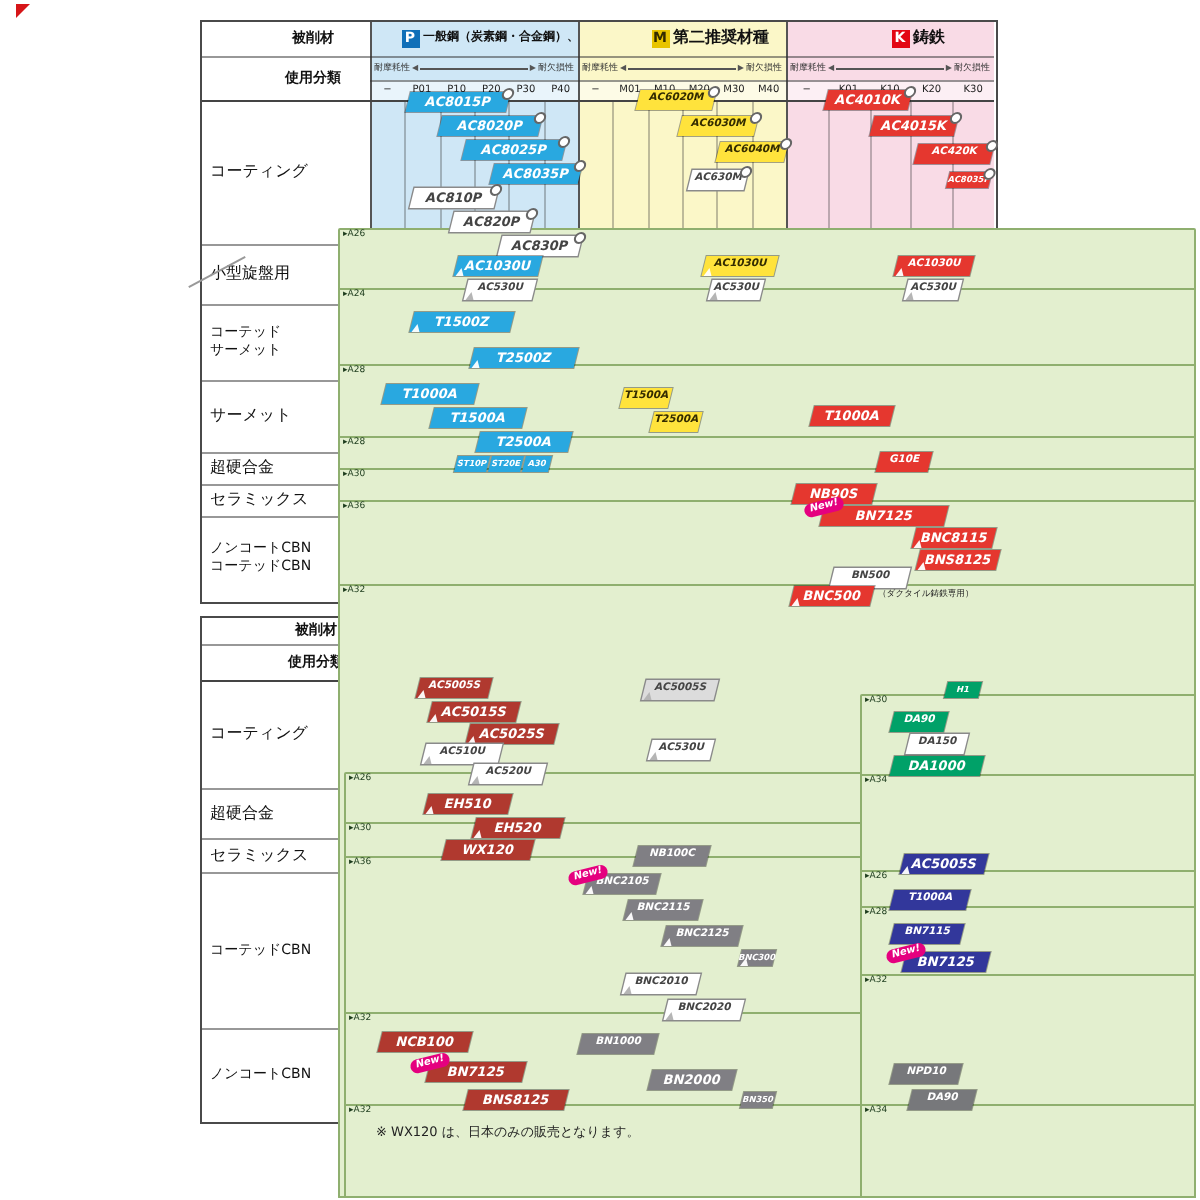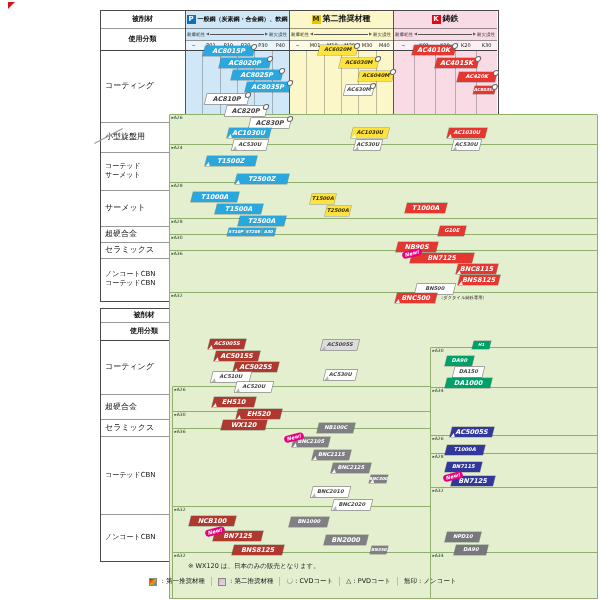--- a/index.html
+++ b/index.html
@@ -18,21 +18,21 @@
   .mark-c{position:absolute;top:-2px;right:-2px;width:4px;height:4px;border-radius:50%;
           background:#fff;border:.5px solid #666;z-index:6;}
   .mark-p{position:absolute;left:1px;bottom:.5px;width:0;height:0;z-index:6;
           border-left:2.5px solid transparent;border-right:2.5px solid transparent;}
   .badge{position:absolute;background:#e5007f;color:#fff;font-style:italic;font-weight:bold;
          font-size:5px;border-radius:5px;padding:1px 3px;transform:rotate(-14deg);z-index:8;line-height:1;}
   .tag{position:absolute;right:2px;bottom:1px;background:#e3efcf;border:.5px solid #8faf6f;
        color:#1c3b1c;font-size:4.5px;line-height:1.2;padding:0 1.5px;border-radius:1px;white-space:nowrap;z-index:4;}
   .tick{position:absolute;display:flex;align-items:center;justify-content:center;color:#222;line-height:1;}
   .rowlab{position:absolute;display:flex;align-items:center;color:#111;line-height:1.25;z-index:3;}
-  .hcell{position:absolute;display:flex;align-items:center;justify-content:center;color:#111;font-weight:bold;line-height:1;}
+  .hcell{position:absolute;display:flex;align-items:center;justify-content:center;color:#111;font-weight:bold;line-height:1;margin-left:14px;}
   .arrowrow{position:absolute;display:flex;align-items:center;gap:1px;color:#333;}
   .arrowrow .ln{flex:1;height:1px;background:#555;}
   .arrowrow .ah{font-size:4px;color:#555;line-height:1;}
   .letterbox{display:inline-flex;align-items:center;justify-content:center;font-weight:bold;}
   .barhead{position:absolute;display:flex;align-items:center;justify-content:center;gap:3px;color:#fff;font-weight:bold;}
   #corner{position:absolute;left:8px;top:2px;width:0;height:0;border-top:7px solid #d61518;
           border-right:7px solid transparent;}
   #footnote{position:absolute;left:188px;top:562px;font-size:6.5px;color:#222;z-index:4;}
   #legend{position:absolute;left:0;top:577px;width:600px;display:flex;justify-content:center;
           align-items:center;gap:6px;font-size:6.5px;color:#111;z-index:4;}
@@ -581,32 +581,13 @@
       </div>
       <div class="badge" style="left: 443px; top: 473px;">New!</div>
       <div class="chip" style="left: 446px; top: 532px; width: 34px; height: 10px; font-size: 5.2px; background: rgb(119, 120, 123); color: rgb(255, 255, 255);">
         <span>NPD10</span>
       </div>
       <div class="chip" style="left: 455px; top: 545px; width: 32px; height: 10px; font-size: 5.2px; background: rgb(119, 120, 123); color: rgb(255, 255, 255);">
         <span>DA90</span>
       </div>
     </div>
   <div id="footnote">※ WX120 は、日本のみの販売となります。</div>
-  <div id="legend">
-      <span class="leg-item">
-        <span class="sw sw-first"></span>
-        <span>：第一推奨材種</span>
-      </span>
-      <span class="leg-item">
-        <span class="sw sw-second"></span>
-        <span>：第二推奨材種</span>
-      </span>
-      <span class="leg-item">
-        <span>〇：CVDコート</span>
-      </span>
-      <span class="leg-item">
-        <span>△：PVDコート</span>
-      </span>
-      <span class="leg-item">
-        <span>無印：ノンコート</span>
-      </span>
-    </div>
 </div>
 
 </body></html>

